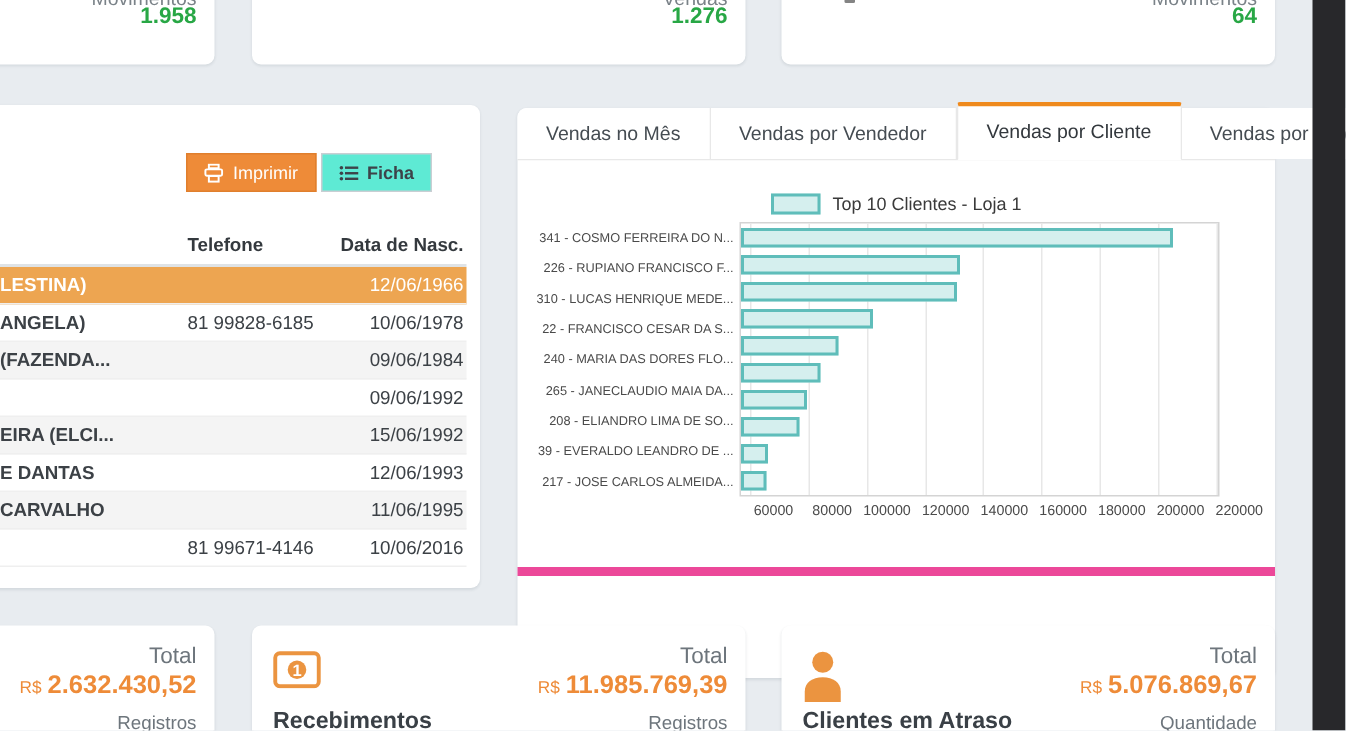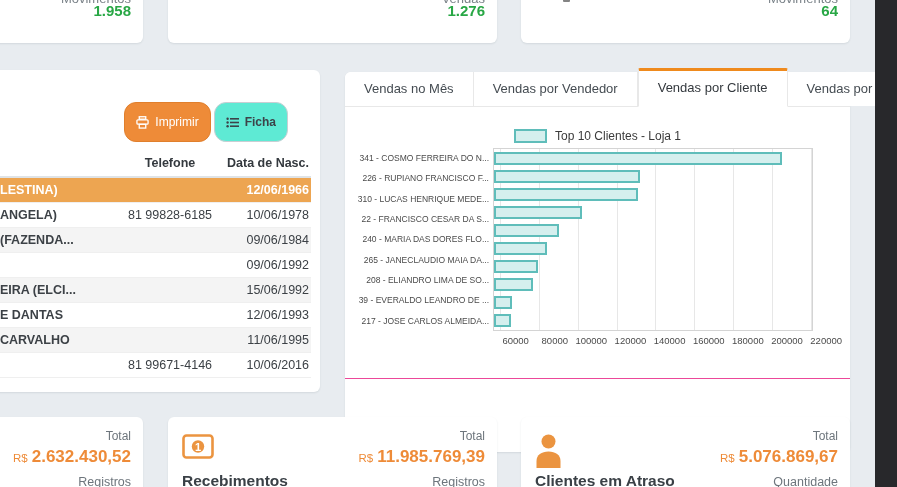--- a/index.html
+++ b/index.html
@@ -15,63 +15,63 @@
 
   
   .top-card{top:-57px;height:100px}
   .top-card .t-label{position:absolute;right:12px;top:48px;font-size:13px;color:#7a8288}
   .top-card .t-value{position:absolute;right:12px;top:59px;font-size:15px;font-weight:bold;color:#28a745}
   .icon-fragment{position:absolute;left:42px;top:55px;width:7px;height:4px;background:#6f6f6f;opacity:.85;border-radius:1px}
 
   
   #left-panel{left:-24px;top:70px;width:344px;height:322px}
   .btn-row{position:absolute;top:32px;right:32px;display:flex;gap:3px}
-  .btn{display:flex;align-items:center;gap:6px;height:40px;padding:0 11px;border-radius:12px;
+  .btn{display:flex;align-items:center;gap:6px;height:26px;padding:0 11px;border-radius:0;
        font-size:12px;cursor:pointer;box-sizing:border-box}
   .btn-orange{background:#ee8b38;border:1px solid #e07f2d;color:#fff}
   .btn-light{background:#5eead4;border:1px solid #c9ced3;color:#3d4349;font-weight:bold}
 
   .lp-table{position:absolute;left:12px;right:9px;top:80px;font-size:12.5px;color:#3c4146}
   .lp-hrow{display:flex;height:26px;align-items:center;border-bottom:2px solid #dfe3e6;font-weight:bold;color:#34393e}
   .lp-row{display:flex;height:25px;align-items:center;border-bottom:1px solid #efefef;box-sizing:border-box;cursor:pointer}
   .lp-row.striped{background:#f4f4f4}
   .lp-row.selected{background:#eda551;color:#fff}
-  .lp-row.selected .c-date{color:#fff;font-weight:bold}
+  .lp-row.selected .c-date{color:#fff;font-weight:normal}
   .c-name{flex:0 0 125px;padding-left:12px;font-weight:bold;white-space:nowrap;overflow:hidden}
-  .c-phone{flex:0 0 90px;text-align:center;white-space:nowrap}
+  .c-phone{flex:0 0 90px;white-space:nowrap}
   .c-date{flex:1;text-align:right;padding-right:2px;white-space:nowrap;color:#3c4146}
   .lp-hrow .c-phone,.lp-hrow .c-date{color:#34393e}
 
   
   #right-panel{left:345px;top:72px;width:505px;height:380px}
   .tabbar{display:flex;height:34px;border-bottom:1px solid #e8e8e8;border-radius:6px 6px 0 0}
   .tab{height:34px;line-height:34px;padding:0 19px;font-size:13px;color:#454c52;
        border-right:1px solid #e8e8e8;white-space:nowrap;cursor:pointer;box-sizing:border-box;background:#fff;border-radius:6px 0 0 0}
   .tab.active{position:relative;z-index:2;height:39px;margin-top:-4px;margin-bottom:-1px;
        border-top:3px solid #ef8a1d;border-left:1px solid #e8e8e8;border-bottom:1px solid #fff;
        line-height:34px;border-radius:2px 2px 0 0;font-weight:normal;color:#33383d}
-  .panel-body{position:relative;height:271px;border-bottom:1px solid #ec4899}
+  .panel-body{position:relative;height:271px;border-bottom:6px solid #ec4899}
 
   .legend{position:absolute;top:22px;left:0;right:0;display:flex;justify-content:center;align-items:center;gap:8px;cursor:pointer}
   .legend .swatch{width:29px;height:10px;background:#d5efee;border:2px solid #5fbdba}
   .legend .legend-text{font-size:12px;color:#3a3a3a}
 
   .cats{position:absolute;left:0;top:41px;width:144px;height:183px;display:flex;flex-direction:column}
   .cat{flex:1;display:flex;align-items:center;justify-content:flex-end;font-size:8.5px;color:#4a4a4a;white-space:nowrap}
   .plot{position:absolute;left:148px;top:41px;width:320px;height:183px;border:1px solid #d4d4d4;box-sizing:border-box}
   .gridline{position:absolute;top:0;bottom:0;width:1px;background:#e7e7e7}
   .bar-rows{position:absolute;inset:0;display:flex;flex-direction:column}
   .bar-row{flex:1;display:flex;align-items:center}
   .bar{height:13px;background:#d5efee;border:2px solid #5fbdba;box-sizing:border-box}
   .xticks{position:absolute;left:148px;top:228px;width:320px;height:14px}
   .xtick{position:absolute;top:0;width:60px;margin-left:-30px;text-align:right;font-size:9.5px;color:#4a4a4a}
 
   
   .bottom-card{top:417px;height:100px}
-  .b-total{position:absolute;right:12px;top:12px;font-size:12px;color:#6d757c}
+  .b-total{position:absolute;right:12px;top:12px;font-size:15px;color:#6d757c}
   .b-amount{position:absolute;right:12px;top:30px;font-size:17px;font-weight:bold;color:#ee8b38;white-space:nowrap}
   .b-amount .cur{font-size:11.5px;font-weight:normal;margin-right:4px}
   .b-sub{position:absolute;right:12px;top:58px;font-size:12.5px;color:#6d757c}
   .b-icon{position:absolute;left:14px;top:17px}
   .b-title{position:absolute;left:14px;top:55px;font-size:15.5px;font-weight:bold;color:#3a4046;white-space:nowrap}
 </style>
 </head>
 <body>
 
 <div id="top-cards">

